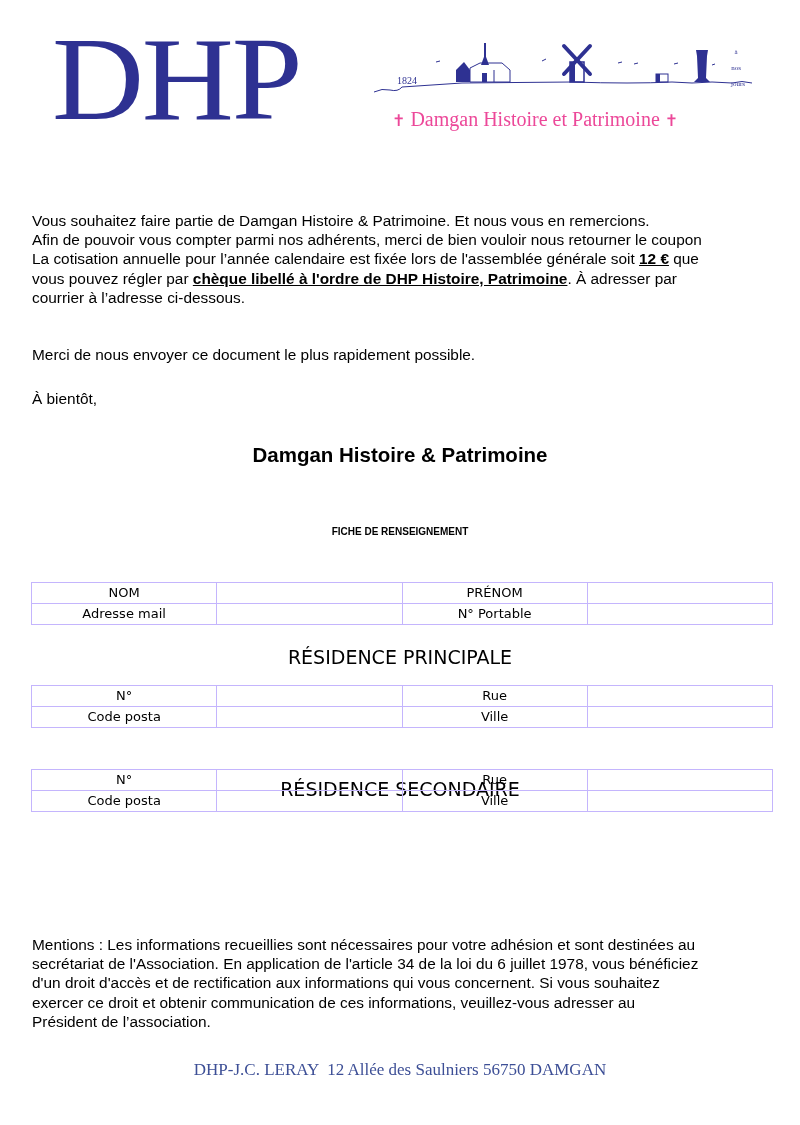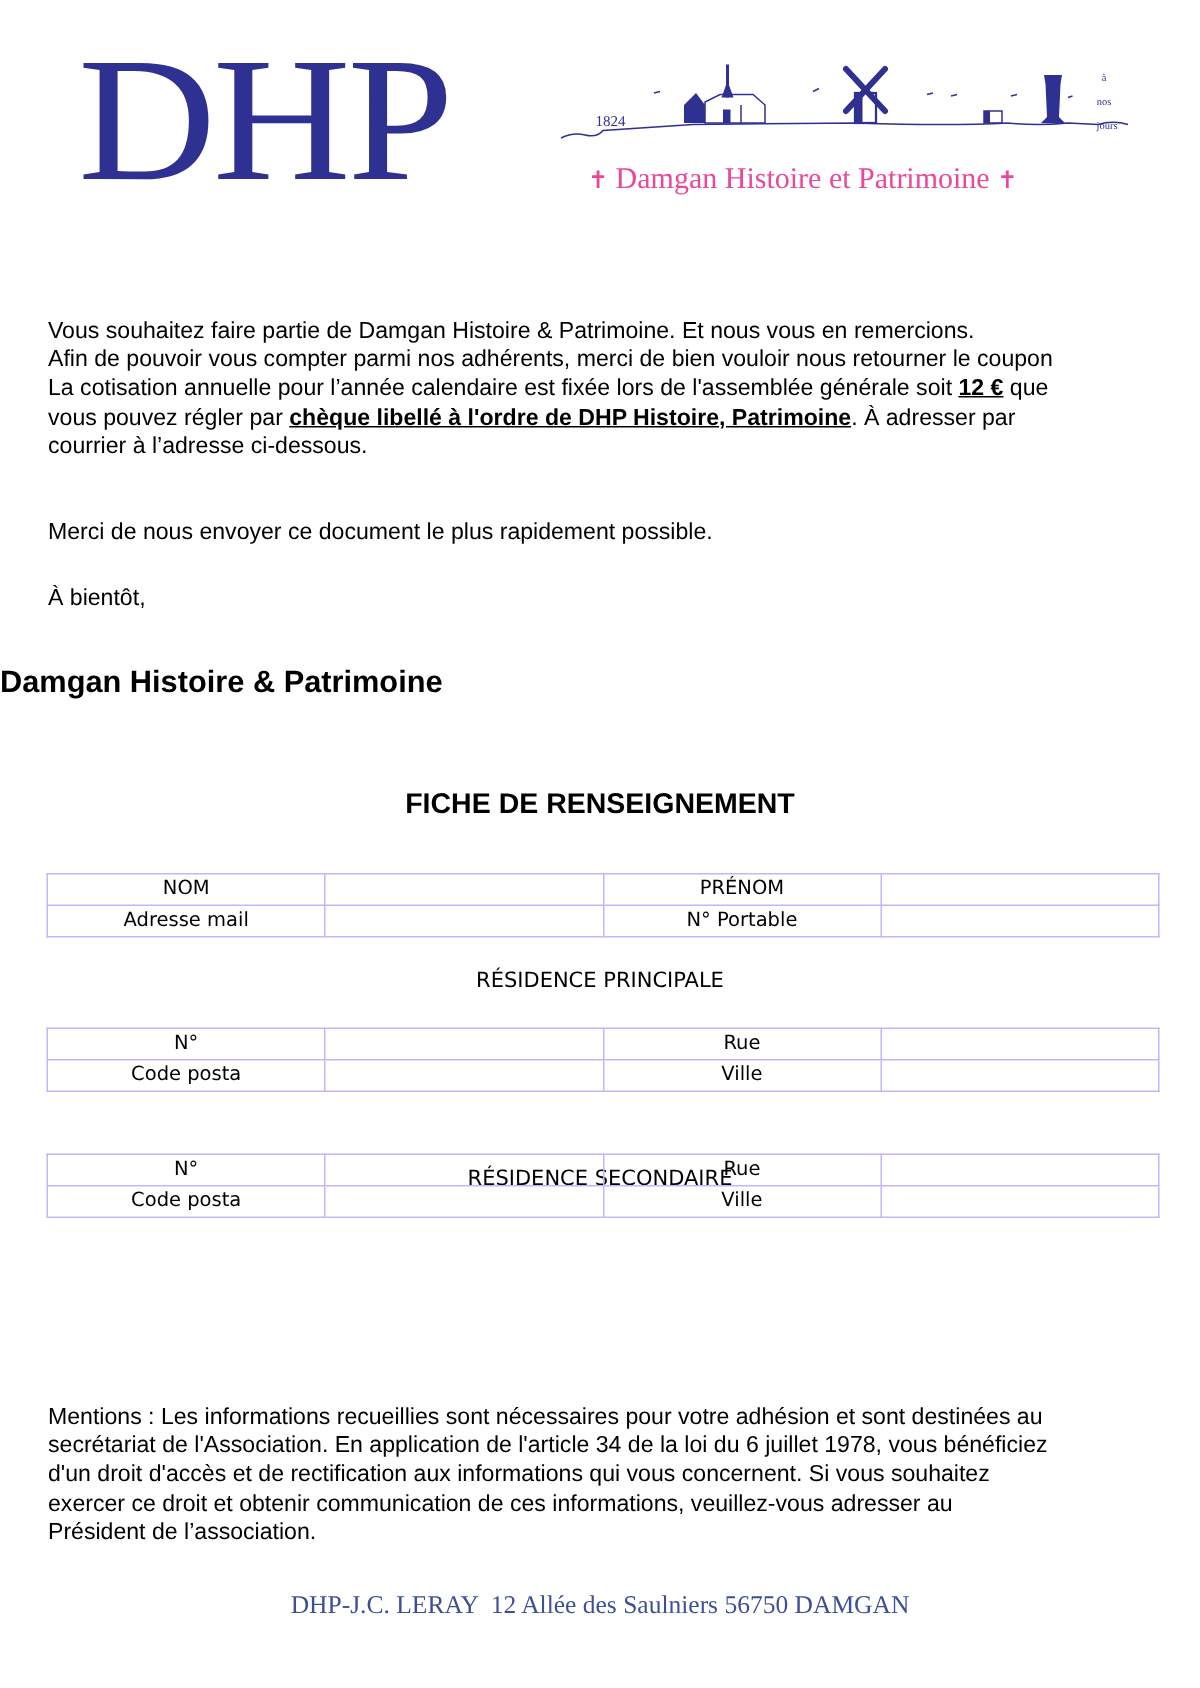--- a/index.html
+++ b/index.html
@@ -15,31 +15,31 @@
   #tagline .cross { font-size: 16px; }
 
   
   .body-text { font-size: 15.4px; line-height: 19.2px; }
   #intro { left: 32px; top: 211px; width: 760px; }
   #intro p { margin: 0; }
   .bu { font-weight: bold; text-decoration: underline; }
   #send-line { left: 32px; top: 345px; }
   #bye-line { left: 32px; top: 389px; }
 
-  #org-title { left: 0; width: 800px; top: 443px; font-weight: bold; font-size: 20.5px; }
-  #form-title { left: 0; width: 800px; top: 526px; text-align: center; font-weight: bold; font-size: 19px; }
+  #org-title { left: 0; width: 800px; top: 443px; text-align: center; font-weight: bold; font-size: 20.5px; }
+  #form-title { left: 0; width: 800px; top: 526px; text-align: center; font-weight: bold; font-size: 10px; }
 
   
   table.form { position: absolute; left: 31px; width: 742px; border-collapse: collapse; table-layout: fixed;
     font-family: "DejaVu Sans", sans-serif; font-size: 13px; }
   table.form td { border: 1px solid #c4b5fd; height: 20px; padding: 0; text-align: center; vertical-align: middle; line-height: 20px; }
   #t1 { top: 582px; }
   #t2 { top: 685px; }
   #t3 { top: 769px; }
-  .section-label { left: 0; width: 800px; text-align: center; font-family: "DejaVu Sans", sans-serif; font-size: 14px; }
+  .section-label { left: 0; width: 800px; text-align: center; font-family: "DejaVu Sans", sans-serif; font-size: 19px; }
   #sec1 { top: 646px; }
   #sec2 { top: 750px; margin-top: 28px; }
 
   #mentions { left: 32px; top: 935px; width: 760px; }
   #mentions p { margin: 0; }
 
   #footer { left: 0; width: 800px; top: 1060px; text-align: center; font-family: Liberation Serif, serif; font-size: 17px; color: #3d4f96; white-space: pre; }
 </style>
 </head>
 <body>

